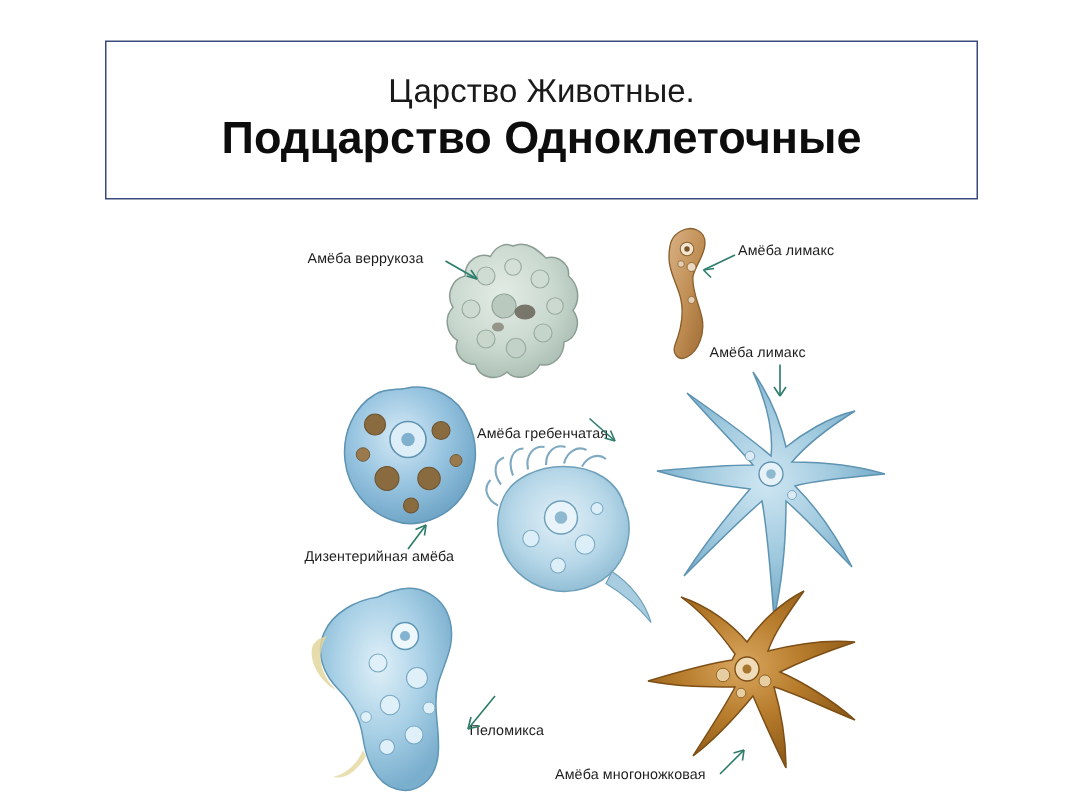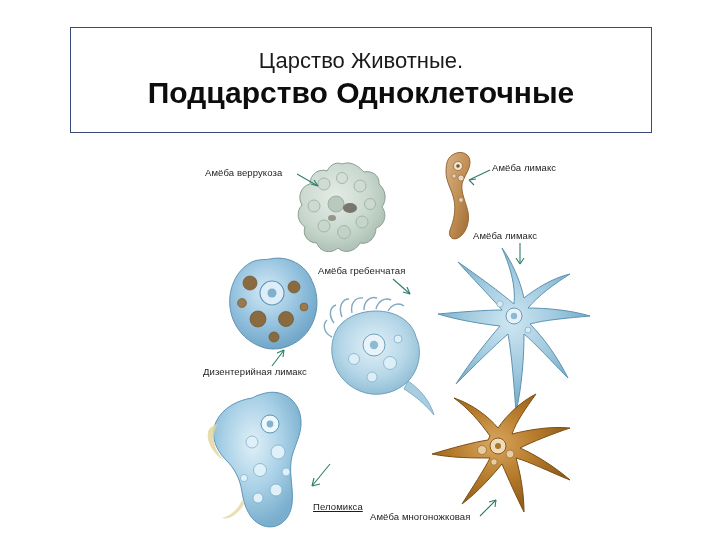--- a/index.html
+++ b/index.html
@@ -183,21 +183,21 @@
              C34 96 22 84 18 70 C14 58 16 46 20 38 Z" fill="url(#gGreb)" stroke="#6fa0bb" stroke-width="1"></path>
 
     <path d="M92 88 C104 96 114 108 118 122 C110 112 98 102 88 96 Z" fill="#a9cde0" stroke="#6fa0bb" stroke-width="0.8"></path>
     <circle cx="58" cy="52" r="11" fill="#e8f4fa" stroke="#6fa0bb" stroke-width="1"></circle>
     <circle cx="58" cy="52" r="4.2" fill="#8fb9d1"></circle>
     <circle cx="38" cy="66" r="5.5" fill="#dceef7" stroke="#7aa8c2" stroke-width="0.7"></circle>
     <circle cx="74" cy="70" r="6.5" fill="#dceef7" stroke="#7aa8c2" stroke-width="0.7"></circle>
     <circle cx="56" cy="84" r="5" fill="#dceef7" stroke="#7aa8c2" stroke-width="0.7"></circle>
     <circle cx="82" cy="46" r="4" fill="#dceef7" stroke="#7aa8c2" stroke-width="0.7"></circle>
   </svg>
-  <div class="label" style="left:318px; top:127px;">Амёба гребенчатая</div>
+  <div class="label" style="left:318px; top:146px;">Амёба гребенчатая</div>
   <svg class="arrow-svg" style="left:392px; top:140px;" width="26" height="26">
     <path d="M1 1 L18 16" stroke="#2e7d6b" stroke-width="1.1" fill="none"></path>
     <path d="M18 16 L11 14 M18 16 L15 9" stroke="#2e7d6b" stroke-width="1.1" fill="none"></path>
   </svg>
 
   <svg class="organism" style="left:218px; top:115px;" width="115" height="115" viewBox="0 0 115 115">
     <defs>
       <radialGradient id="gDiz" cx="42%" cy="36%" r="66%">
         <stop offset="0%" stop-color="#d6eaf6"></stop>
         <stop offset="55%" stop-color="#97c4e0"></stop>
@@ -210,21 +210,21 @@
     <circle cx="54" cy="40" r="12" fill="#ddeef8" stroke="#5e93b2" stroke-width="1.1"></circle>
     <circle cx="54" cy="40" r="4.5" fill="#7fb0cd"></circle>
     <circle cx="32" cy="30" r="7" fill="#8a6a3f" stroke="#6d5430" stroke-width="0.7"></circle>
     <circle cx="76" cy="34" r="6" fill="#8a6a3f" stroke="#6d5430" stroke-width="0.7"></circle>
     <circle cx="40" cy="66" r="8" fill="#8a6a3f" stroke="#6d5430" stroke-width="0.7"></circle>
     <circle cx="68" cy="66" r="7.5" fill="#8a6a3f" stroke="#6d5430" stroke-width="0.7"></circle>
     <circle cx="56" cy="84" r="5" fill="#8a6a3f" stroke="#6d5430" stroke-width="0.7"></circle>
     <circle cx="24" cy="50" r="4.5" fill="#9a7a4c" stroke="#6d5430" stroke-width="0.6"></circle>
     <circle cx="86" cy="54" r="4" fill="#9a7a4c" stroke="#6d5430" stroke-width="0.6"></circle>
   </svg>
-  <div class="label" style="left:203px; top:228px;">Дизентерийная лимакс</div>
+  <div class="label" style="left:203px; top:228px;">Дизентерийная амёба</div>
   <svg class="arrow-svg" style="left:268px; top:208px;" width="24" height="24">
     <path d="M4 20 L16 4" stroke="#2e7d6b" stroke-width="1.1" fill="none"></path>
     <path d="M16 4 L9 7 M16 4 L15 11" stroke="#2e7d6b" stroke-width="1.1" fill="none"></path>
   </svg>
 
   <svg class="organism" style="left:200px; top:248px;" width="155" height="150" viewBox="0 0 155 150">
     <defs>
       <radialGradient id="gPel" cx="45%" cy="38%" r="62%">
         <stop offset="0%" stop-color="#e0f0f8"></stop>
         <stop offset="55%" stop-color="#a8d0e6"></stop>
@@ -241,21 +241,21 @@
     <circle cx="70" cy="38" r="9" fill="#edf7fc" stroke="#5f96b6" stroke-width="1"></circle>
     <circle cx="70" cy="38" r="3.4" fill="#83b3d0"></circle>
     <circle cx="52" cy="56" r="6" fill="#e0f0f8" stroke="#76a7c5" stroke-width="0.7"></circle>
     <circle cx="78" cy="66" r="7" fill="#e0f0f8" stroke="#76a7c5" stroke-width="0.7"></circle>
     <circle cx="60" cy="84" r="6.5" fill="#e0f0f8" stroke="#76a7c5" stroke-width="0.7"></circle>
     <circle cx="76" cy="104" r="6" fill="#e0f0f8" stroke="#76a7c5" stroke-width="0.7"></circle>
     <circle cx="58" cy="112" r="5" fill="#e0f0f8" stroke="#76a7c5" stroke-width="0.7"></circle>
     <circle cx="86" cy="86" r="4" fill="#e0f0f8" stroke="#76a7c5" stroke-width="0.6"></circle>
     <circle cx="44" cy="92" r="3.6" fill="#e0f0f8" stroke="#76a7c5" stroke-width="0.6"></circle>
   </svg>
-  <div class="label" style="left:313px; top:363px;text-decoration:underline;">Пеломикса</div>
+  <div class="label" style="left:313px; top:344px;">Пеломикса</div>
   <svg class="arrow-svg" style="left:308px; top:324px;" width="26" height="30">
     <path d="M22 2 L4 24" stroke="#2e7d6b" stroke-width="1.1" fill="none"></path>
     <path d="M4 24 L12 22 M4 24 L6 16" stroke="#2e7d6b" stroke-width="1.1" fill="none"></path>
   </svg>
 
   <svg class="organism" style="left:424px; top:254px;" width="185" height="150" viewBox="0 0 185 150">
     <defs>
       <radialGradient id="gMult" cx="45%" cy="42%" r="58%">
         <stop offset="0%" stop-color="#d9a760"></stop>
         <stop offset="50%" stop-color="#b87d2d"></stop>

